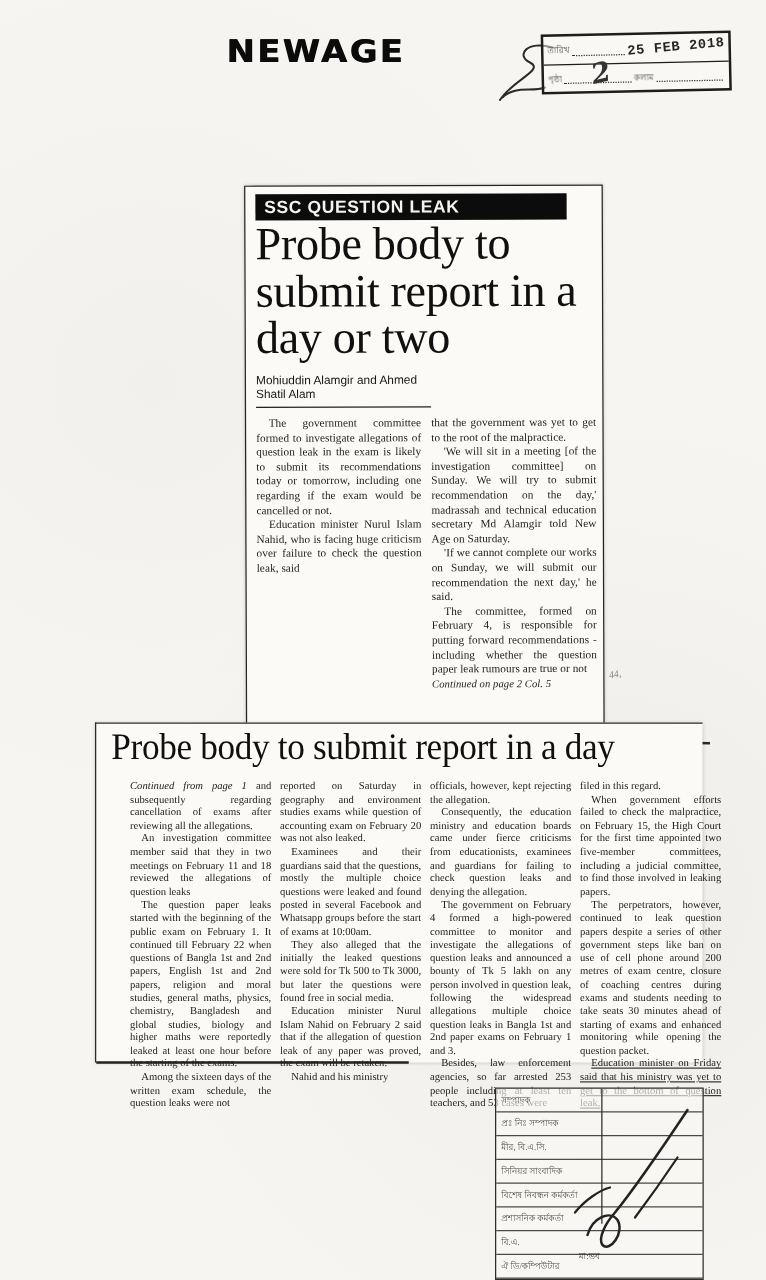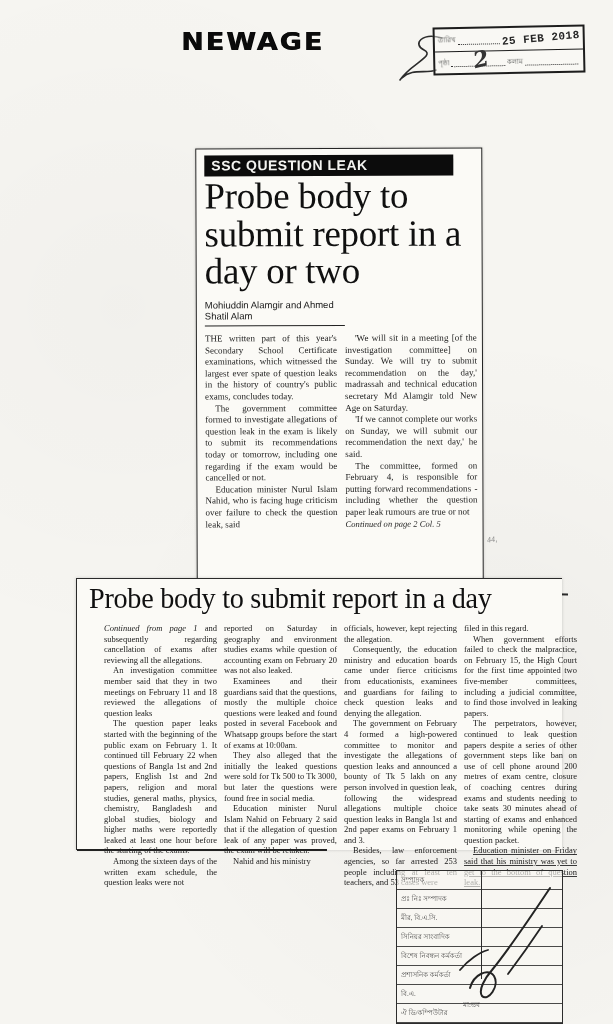--- a/index.html
+++ b/index.html
@@ -131,25 +131,25 @@
       <span class="dots"></span>
     </div>
   </div>
 
   <div class="clip1">
     <div class="kicker">SSC QUESTION LEAK</div>
     <div class="headline1">Probe body to submit report in a day or two</div>
     <div class="byline">Mohiuddin Alamgir and Ahmed Shatil Alam</div>
     <div class="cols1">
       <div class="col newsp">
-        <p class="first">THE written part of this year's Secondary School Certificate examinations, which witnessed the largest ever spate of question leaks in the history of country's public exams, concludes today.</p>
         <p>The government committee formed to investigate allegations of question leak in the exam is likely to submit its recommendations today or tomorrow, including one regarding if the exam would be cancelled or not.</p>
         <p>Education minister Nurul Islam Nahid, who is facing huge criticism over failure to check the question leak, said</p>
       </div>
       <div class="col newsp">
+        <p class="first">that the government was yet to get to the root of the malpractice.</p>
         <p>'We will sit in a meeting [of the investigation committee] on Sunday. We will try to submit recommendation on the day,' madrassah and technical education secretary Md Alamgir told New Age on Saturday.</p>
         <p>'If we cannot complete our works on Sunday, we will submit our recommendation the next day,' he said.</p>
         <p>The committee, formed on February 4, is responsible for putting forward recommendations - including whether the question paper leak rumours are true or not</p>
         <p class="cont first">Continued on page 2 Col. 5</p>
       </div>
     </div>
   </div>
 
   <div class="pencil">44,</div>
 

